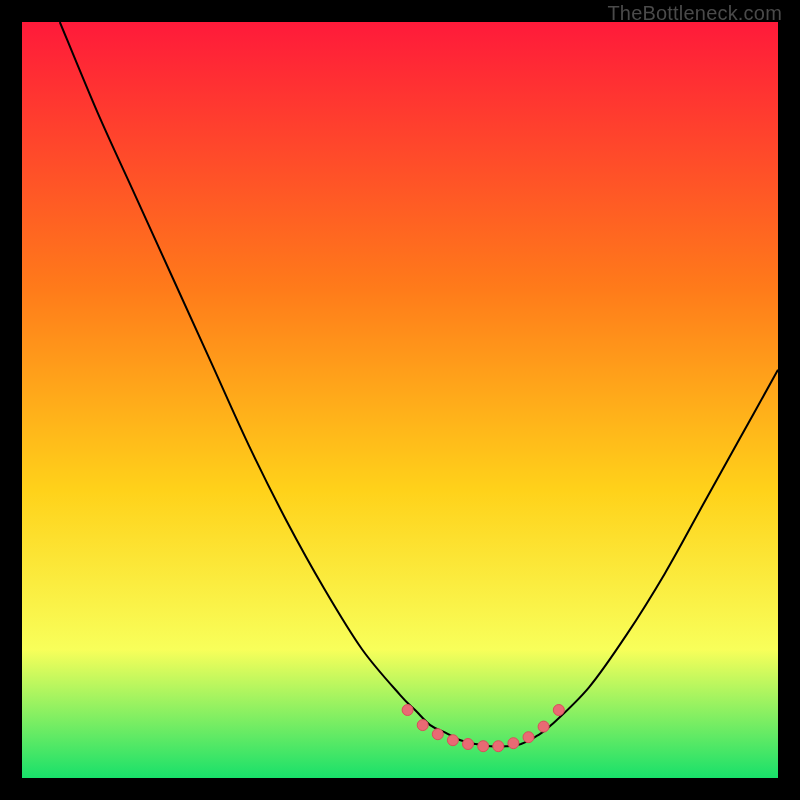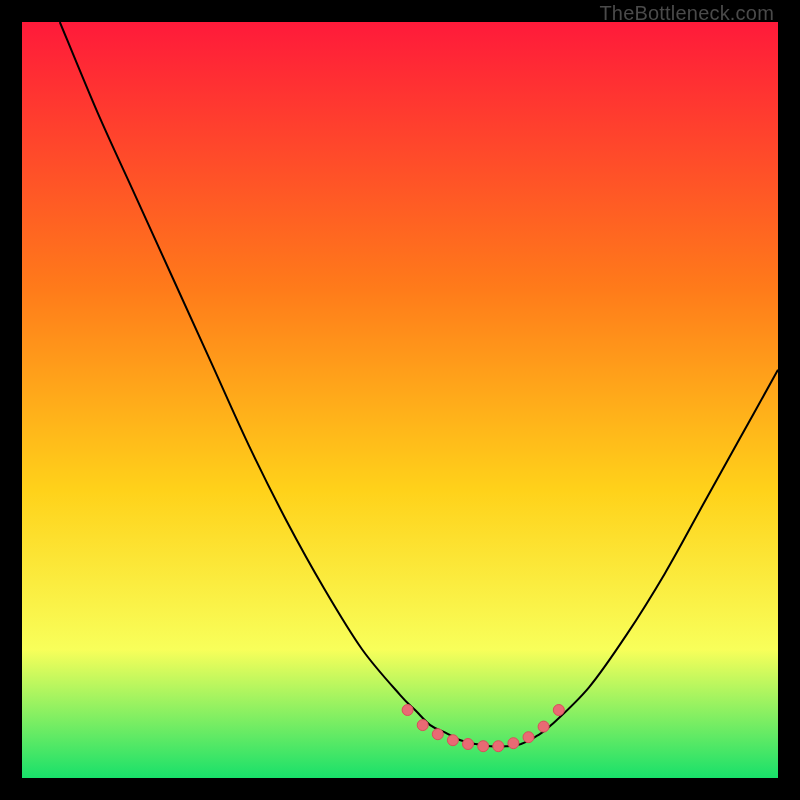--- a/index.html
+++ b/index.html
@@ -21,21 +21,21 @@
   .plot {
     position: absolute;
     left: 0;
     top: 0;
     width: 756px;
     height: 756px;
   }
   .watermark {
     position: absolute;
     top: 2px;
-    right: 26px;
+    right: 18px;
     font-family: Arial, Helvetica, sans-serif;
     font-size: 20px;
     color: #4a4a4a;
     letter-spacing: 0.2px;
   }
 </style>
 </head>
 <body>
 
 <div class="frame">

